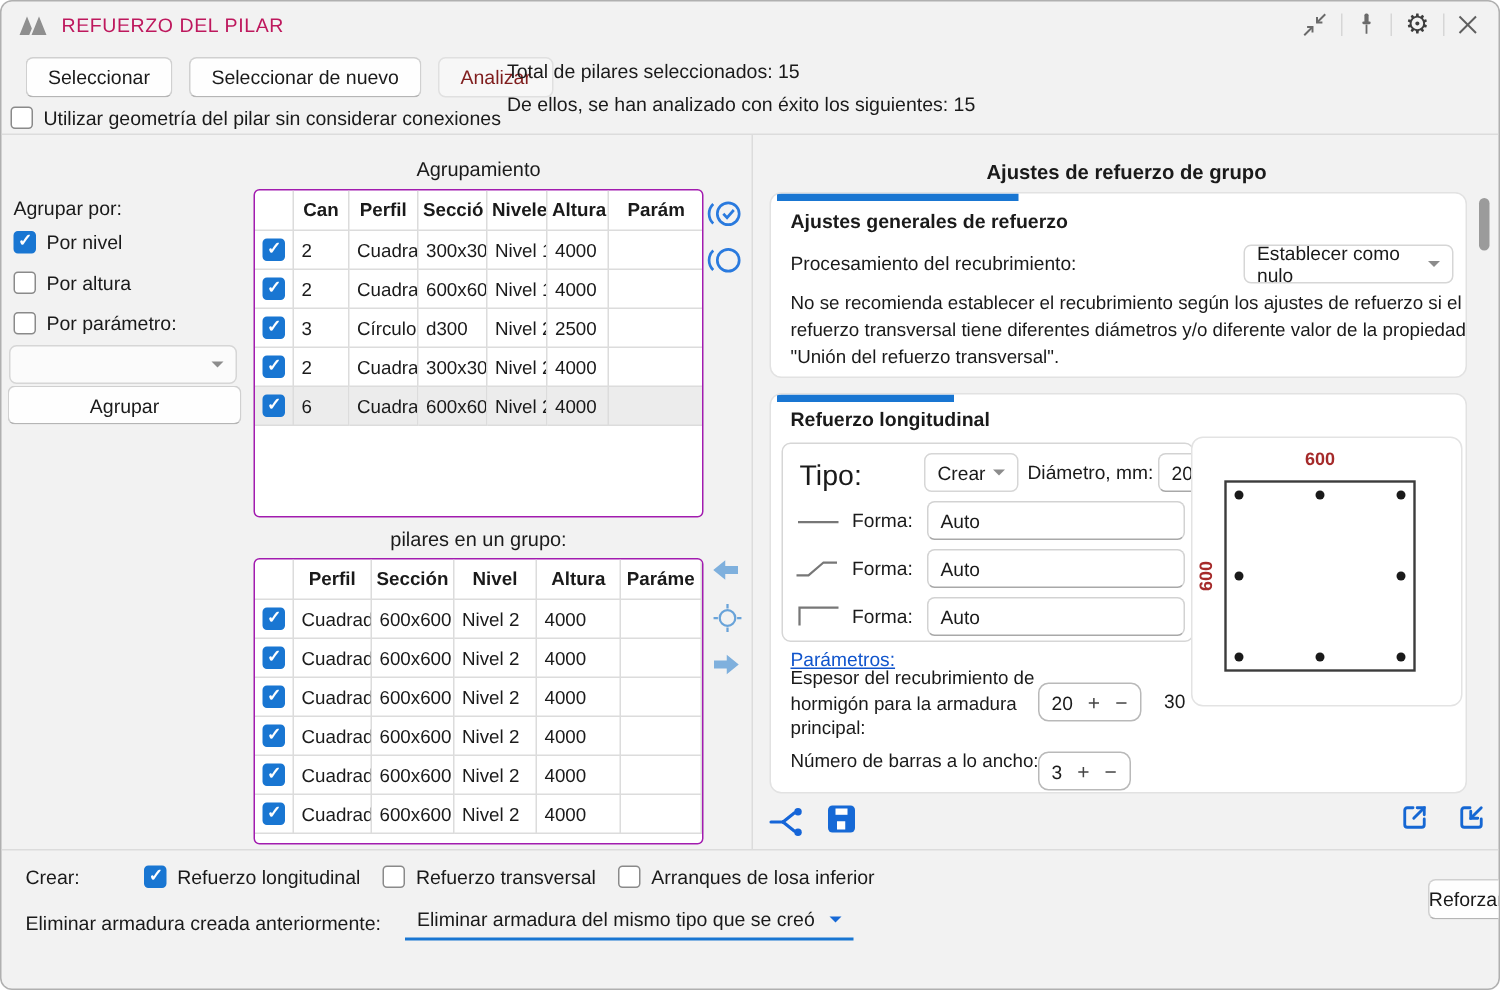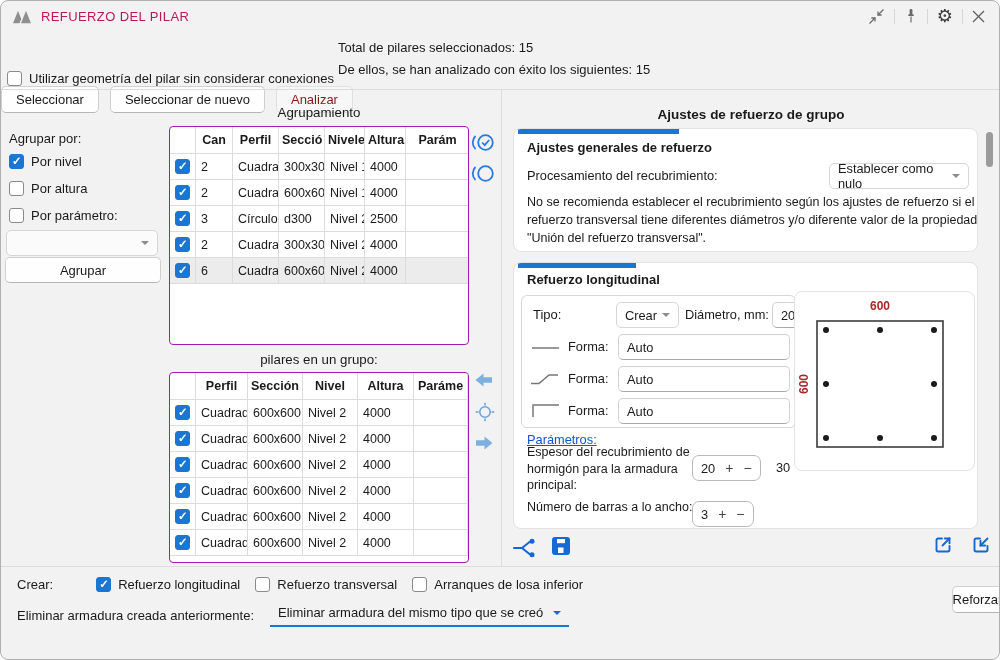--- a/index.html
+++ b/index.html
@@ -5,21 +5,21 @@
   html,body{margin:0;padding:0;background:#ffffff;font-family:"Liberation Sans",sans-serif;}
   .window{position:relative;width:1000px;height:660px;box-sizing:border-box;border:1px solid #b0b0b0;
     border-radius:8px;background:#f2f2f2;overflow:hidden;color:#1a1a1a;}
   
   .titlebar{position:absolute;left:0;top:0;right:0;height:30px;display:flex;align-items:center;padding-left:10px;box-sizing:border-box;}
   .titlebar .title{font-size:13px;color:#be185d;letter-spacing:.4px;margin-left:8px;}
   .wincontrols{margin-left:auto;display:flex;align-items:center;gap:9px;padding-right:14px;}
   .tsep{width:1px;height:15px;background:#d6d6d6;}
   .gear{font-size:18px;color:#3d3d3d;line-height:1;}
   
-  .btnrow{position:absolute;left:0;top:37px;display:flex;gap:11px;margin-top:48px;}
+  .btnrow{position:absolute;left:16px;top:37px;display:flex;gap:11px;}
   .btn{display:inline-flex;align-items:center;justify-content:center;background:#fefefe;border:1px solid #d0d0d0;
     border-bottom-color:#b5b5b5;border-radius:5px;font-size:13px;color:#1a1a1a;padding:0 14px;height:27px;box-sizing:border-box;}
   .btn.disabled{color:#7f1d1d;background:#f7f7f7;border-color:#e0e0e0;}
   .stats{position:absolute;left:337px;top:36px;font-size:13px;line-height:22px;}
   .cbrow{display:flex;align-items:center;gap:7px;font-size:13px;}
   .geomrow{position:absolute;left:6px;top:70px;}
   .cb{position:relative;width:15px;height:15px;box-sizing:border-box;border:1px solid #8a8a8a;border-radius:3px;background:#fff;flex:none;}
   .cb.checked{background:#1976d2;border-color:#1976d2;}
   .cb.checked::after{content:"✓";position:absolute;left:2px;top:-1px;color:#fff;font-size:11.5px;line-height:15px;font-weight:bold;}
   .hline{position:absolute;left:0;right:0;height:1px;background:#dcdcdc;}
@@ -329,21 +329,21 @@
     <div class="smalltext" style="position:absolute;left:13px;top:64px;width:452px;">No se recomienda establecer el recubrimiento según los ajustes de refuerzo si el refuerzo transversal tiene diferentes diámetros y/o diferente valor de la propiedad "Unión del refuerzo transversal".</div>
   </div>
 
   <div class="scrollthumb"></div>
 
   <div class="card" style="left:512px;top:261px;width:465px;height:267px;">
     <div class="bluebar" style="width:118px;"></div>
     <div class="cardhead" style="top:9px;">Refuerzo longitudinal</div>
 
     <div class="c2box">
-      <div style="position:absolute;left:11px;top:11px;font-size:13px;text-align:right;">Tipo:</div>
+      <div style="position:absolute;left:11px;top:11px;font-size:19px;text-align:right;">Tipo:</div>
       <div class="combo" style="position:absolute;left:94px;top:6px;width:63px;">
         <span>Crear</span>
         <span class="chev"></span>
       </div>
       <div style="position:absolute;left:163px;top:11px;font-size:12.8px;">Diámetro, mm:</div>
       <div class="inp" style="left:250px;top:6px;width:42px;">
         <span>20</span>
       </div>
 
       <svg style="position:absolute;left:7px;top:44px;" width="34" height="14" viewBox="0 0 34 14">

